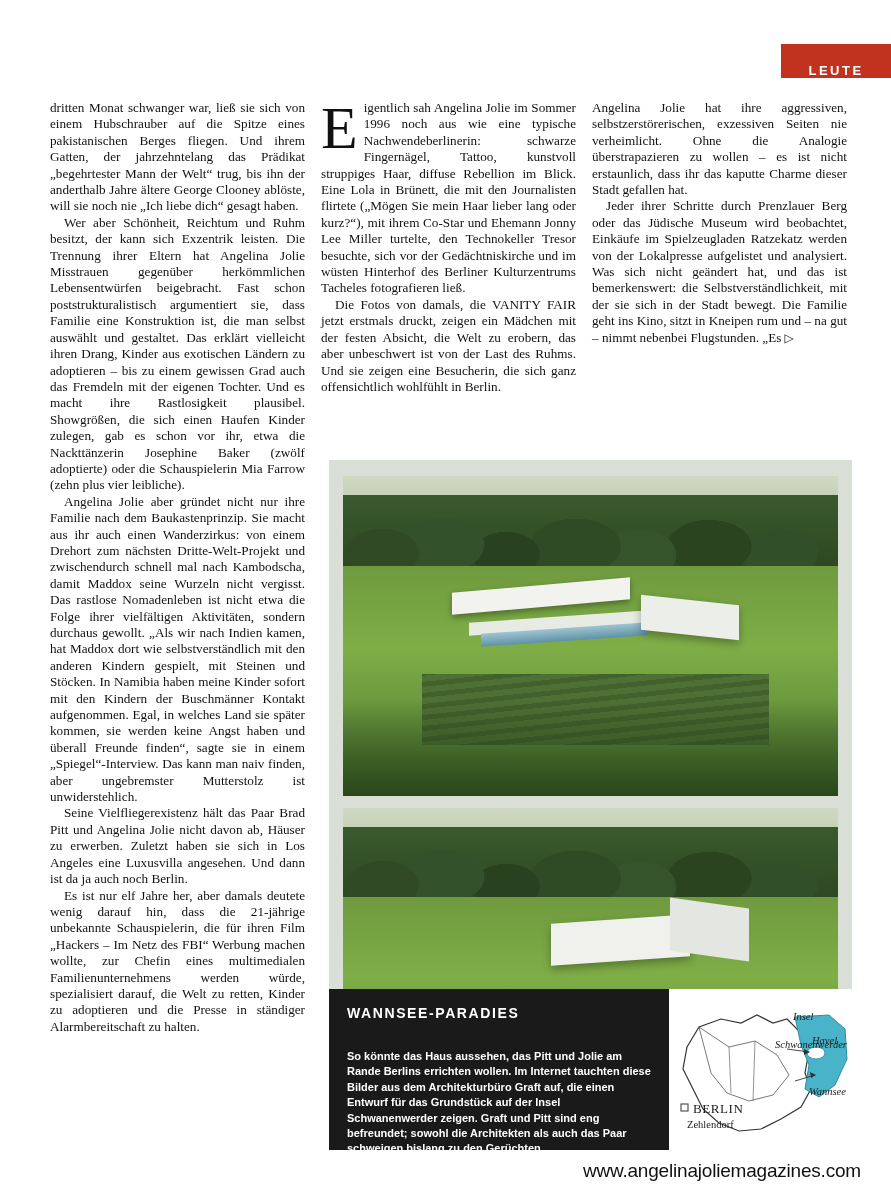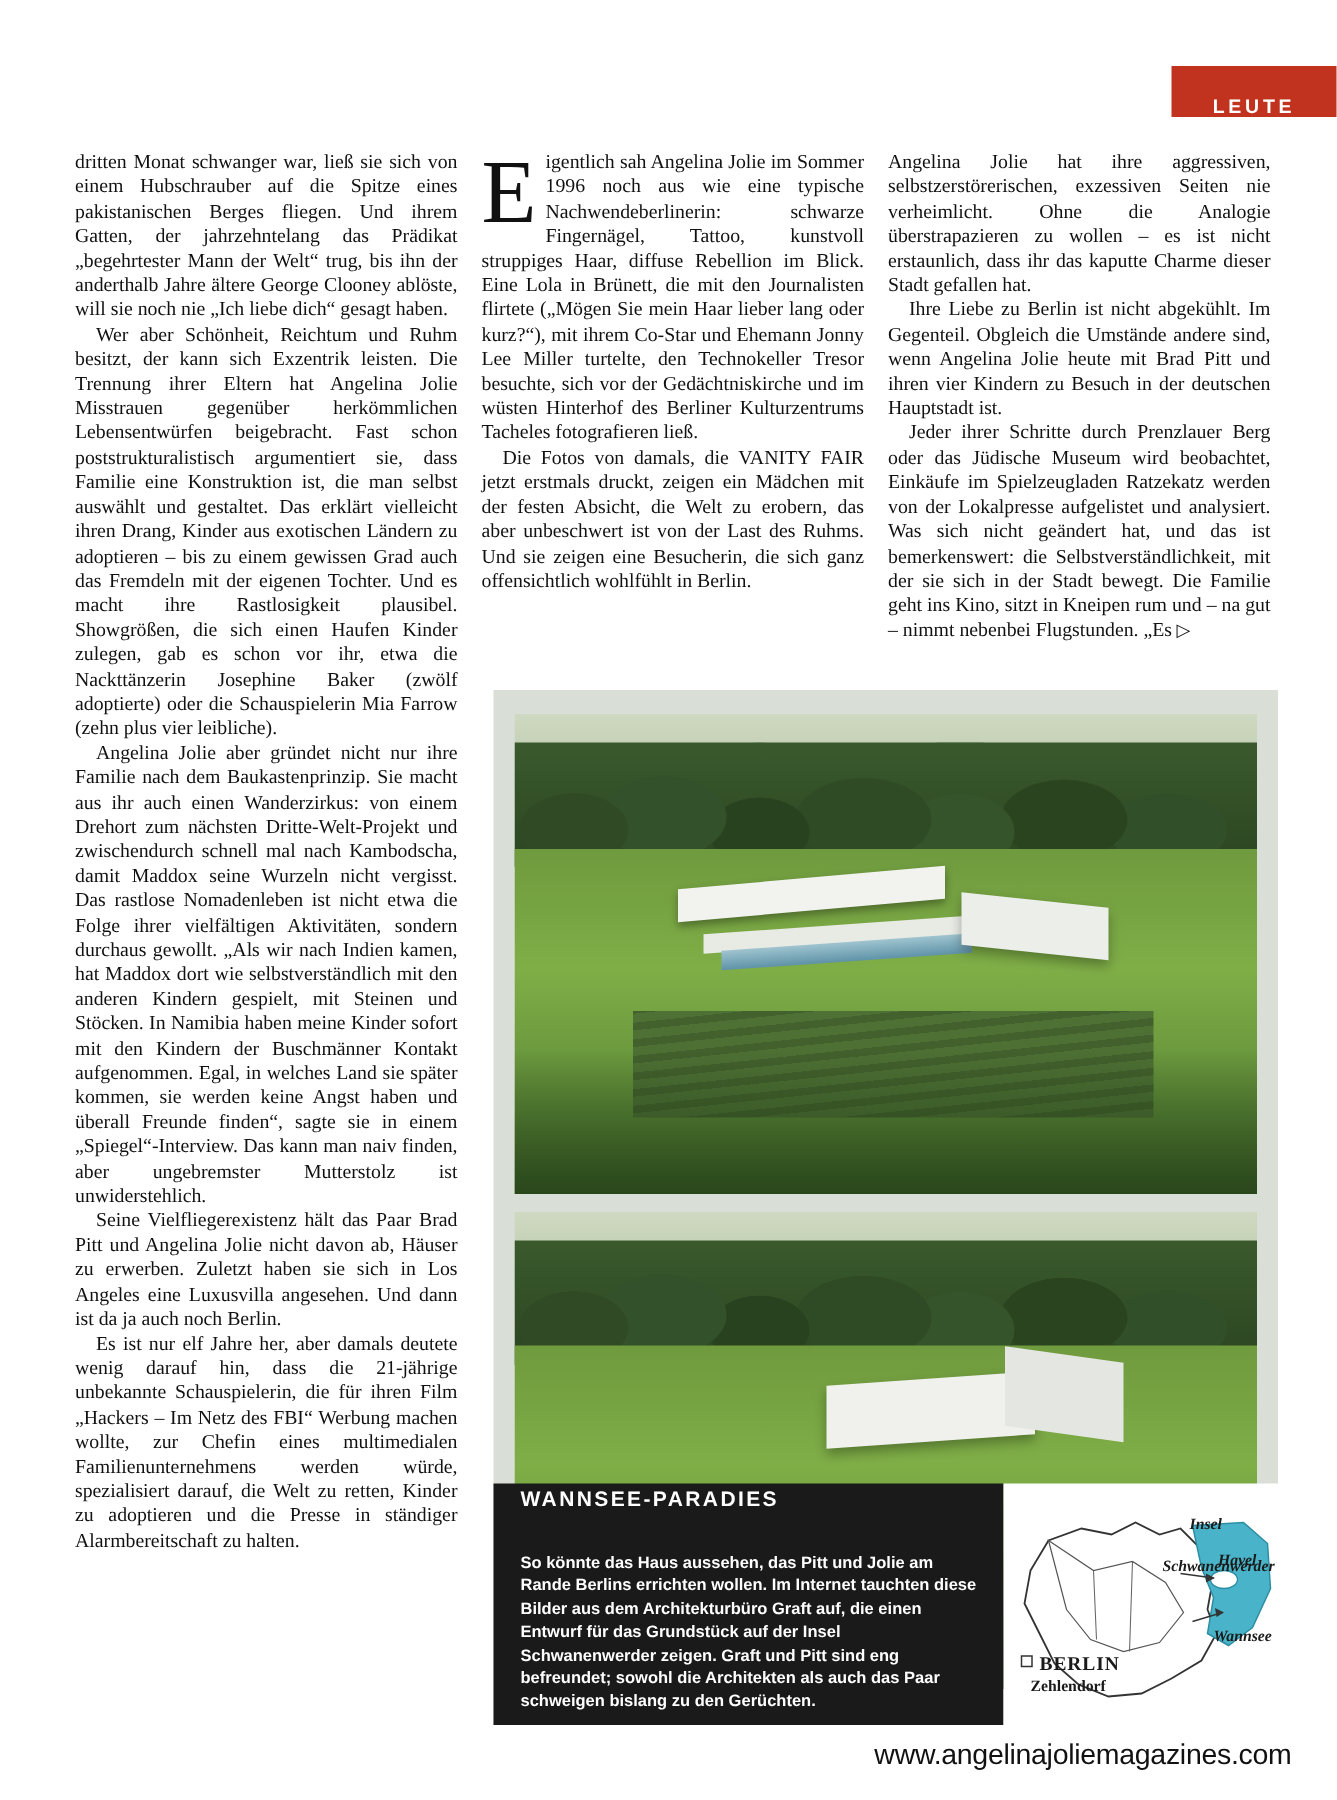--- a/index.html
+++ b/index.html
@@ -236,21 +236,21 @@
   
   .caption-box {
     position: absolute;
     left: 329px;
     top: 989px;
     width: 340px;
     height: 161px;
     background: #1a1a1a;
     color: #ffffff;
     box-sizing: border-box;
-    padding: 2px 16px 10px 18px;
+    padding: 16px 16px 10px 18px;
   }
   .caption-title {
     font-family: "Liberation Sans", sans-serif;
     font-weight: bold;
     font-size: 14px;
     letter-spacing: 1.6px;
     margin-bottom: 10px;
   }
   .caption-text {
     font-family: "Liberation Sans", sans-serif;
@@ -262,21 +262,20 @@
 
   
   .map-box {
     position: absolute;
     left: 669px;
     top: 989px;
     width: 183px;
     height: 161px;
     background: #ffffff;
     overflow: hidden;
-    font-weight: bold;
   }
   .map-svg { position: absolute; left: 0; top: 0; }
   .map-label {
     position: absolute;
     font-family: "Liberation Serif", serif;
     font-size: 10.5px;
     color: #1a1a1a;
   }
   .map-label.italic { font-style: italic; }
   .map-label.big {
@@ -314,21 +313,20 @@
 
   <div class="col col-2">
     <p class="first dropcap-para">
       <span class="dropcap">E</span><span>igentlich sah Angelina Jolie im Sommer 1996 noch aus wie eine typische Nachwendeberlinerin: schwarze Fingernägel, Tattoo, kunstvoll struppiges Haar, diffuse Rebellion im Blick. Eine Lola in Brünett, die mit den Journalisten flirtete („Mögen Sie mein Haar lieber lang oder kurz?“), mit ihrem Co-Star und Ehemann Jonny Lee Miller turtelte, den Technokeller Tresor besuchte, sich vor der Gedächtniskirche und im wüsten Hinterhof des Berliner Kulturzentrums Tacheles fotografieren ließ.</span>
     </p>
     <p>Die Fotos von damals, die VANITY FAIR jetzt erstmals druckt, zeigen ein Mädchen mit der festen Absicht, die Welt zu erobern, das aber unbeschwert ist von der Last des Ruhms. Und sie zeigen eine Besucherin, die sich ganz offensichtlich wohlfühlt in Berlin.</p>
   </div>
 
   <div class="col col-3">
     <p class="first">Angelina Jolie hat ihre aggressiven, selbstzerstörerischen, exzessiven Seiten nie verheimlicht. Ohne die Analogie überstrapazieren zu wollen – es ist nicht erstaunlich, dass ihr das kaputte Charme dieser Stadt gefallen hat.</p>
-    <p>Ihre Liebe zu Berlin ist nicht abgekühlt. Im Gegenteil. Obgleich die Umstände andere sind, wenn Angelina Jolie heute mit Brad Pitt und ihren vier Kindern zu Besuch in der deutschen Hauptstadt ist.</p>
     <p><span>Jeder ihrer Schritte durch Prenzlauer Berg oder das Jüdische Museum wird beobachtet, Einkäufe im Spielzeugladen Ratzekatz werden von der Lokalpresse aufgelistet und analysiert. Was sich nicht geändert hat, und das ist bemerkenswert: die Selbstverständlichkeit, mit der sie sich in der Stadt bewegt. Die Familie geht ins Kino, sitzt in Kneipen rum und – na gut – nimmt nebenbei Flugstunden. „Es</span><span class="arrow">▷</span></p>
   </div>
 </div>
 
 <div class="photo-block">
   <div class="photo-inner">
 
     <div class="photo photo-top">
       <div class="scene">
         <div class="sky"></div>

